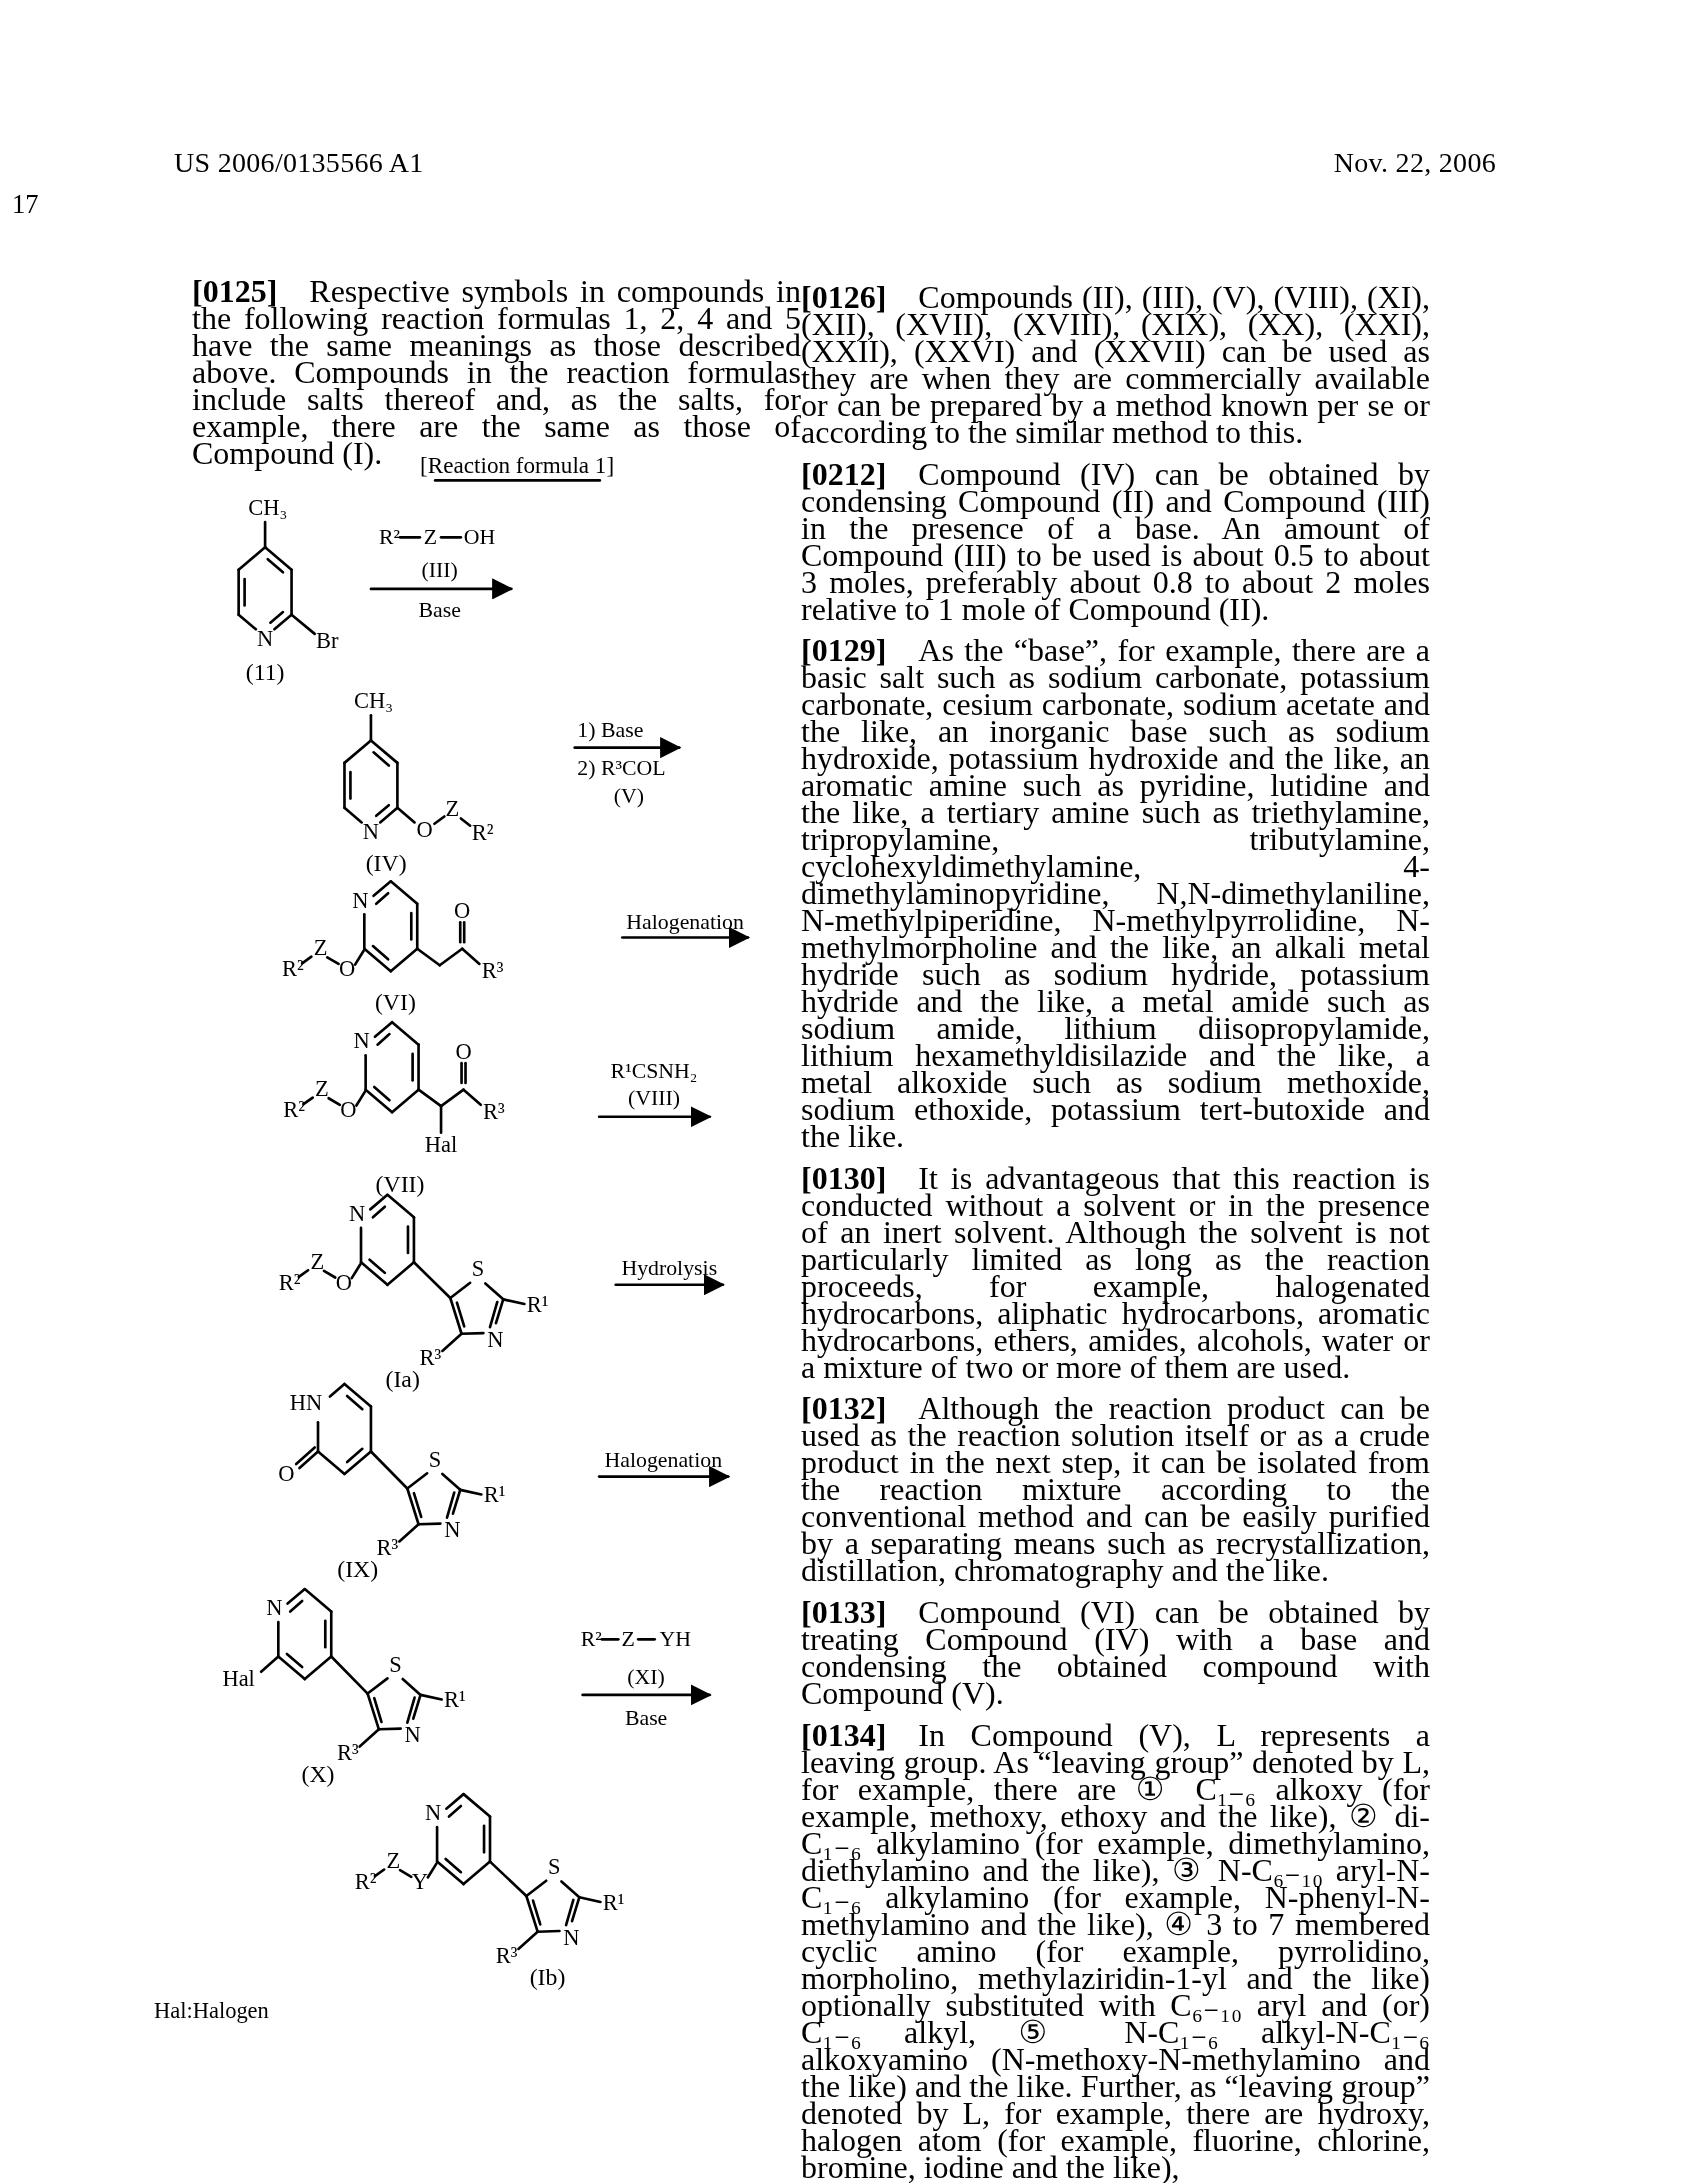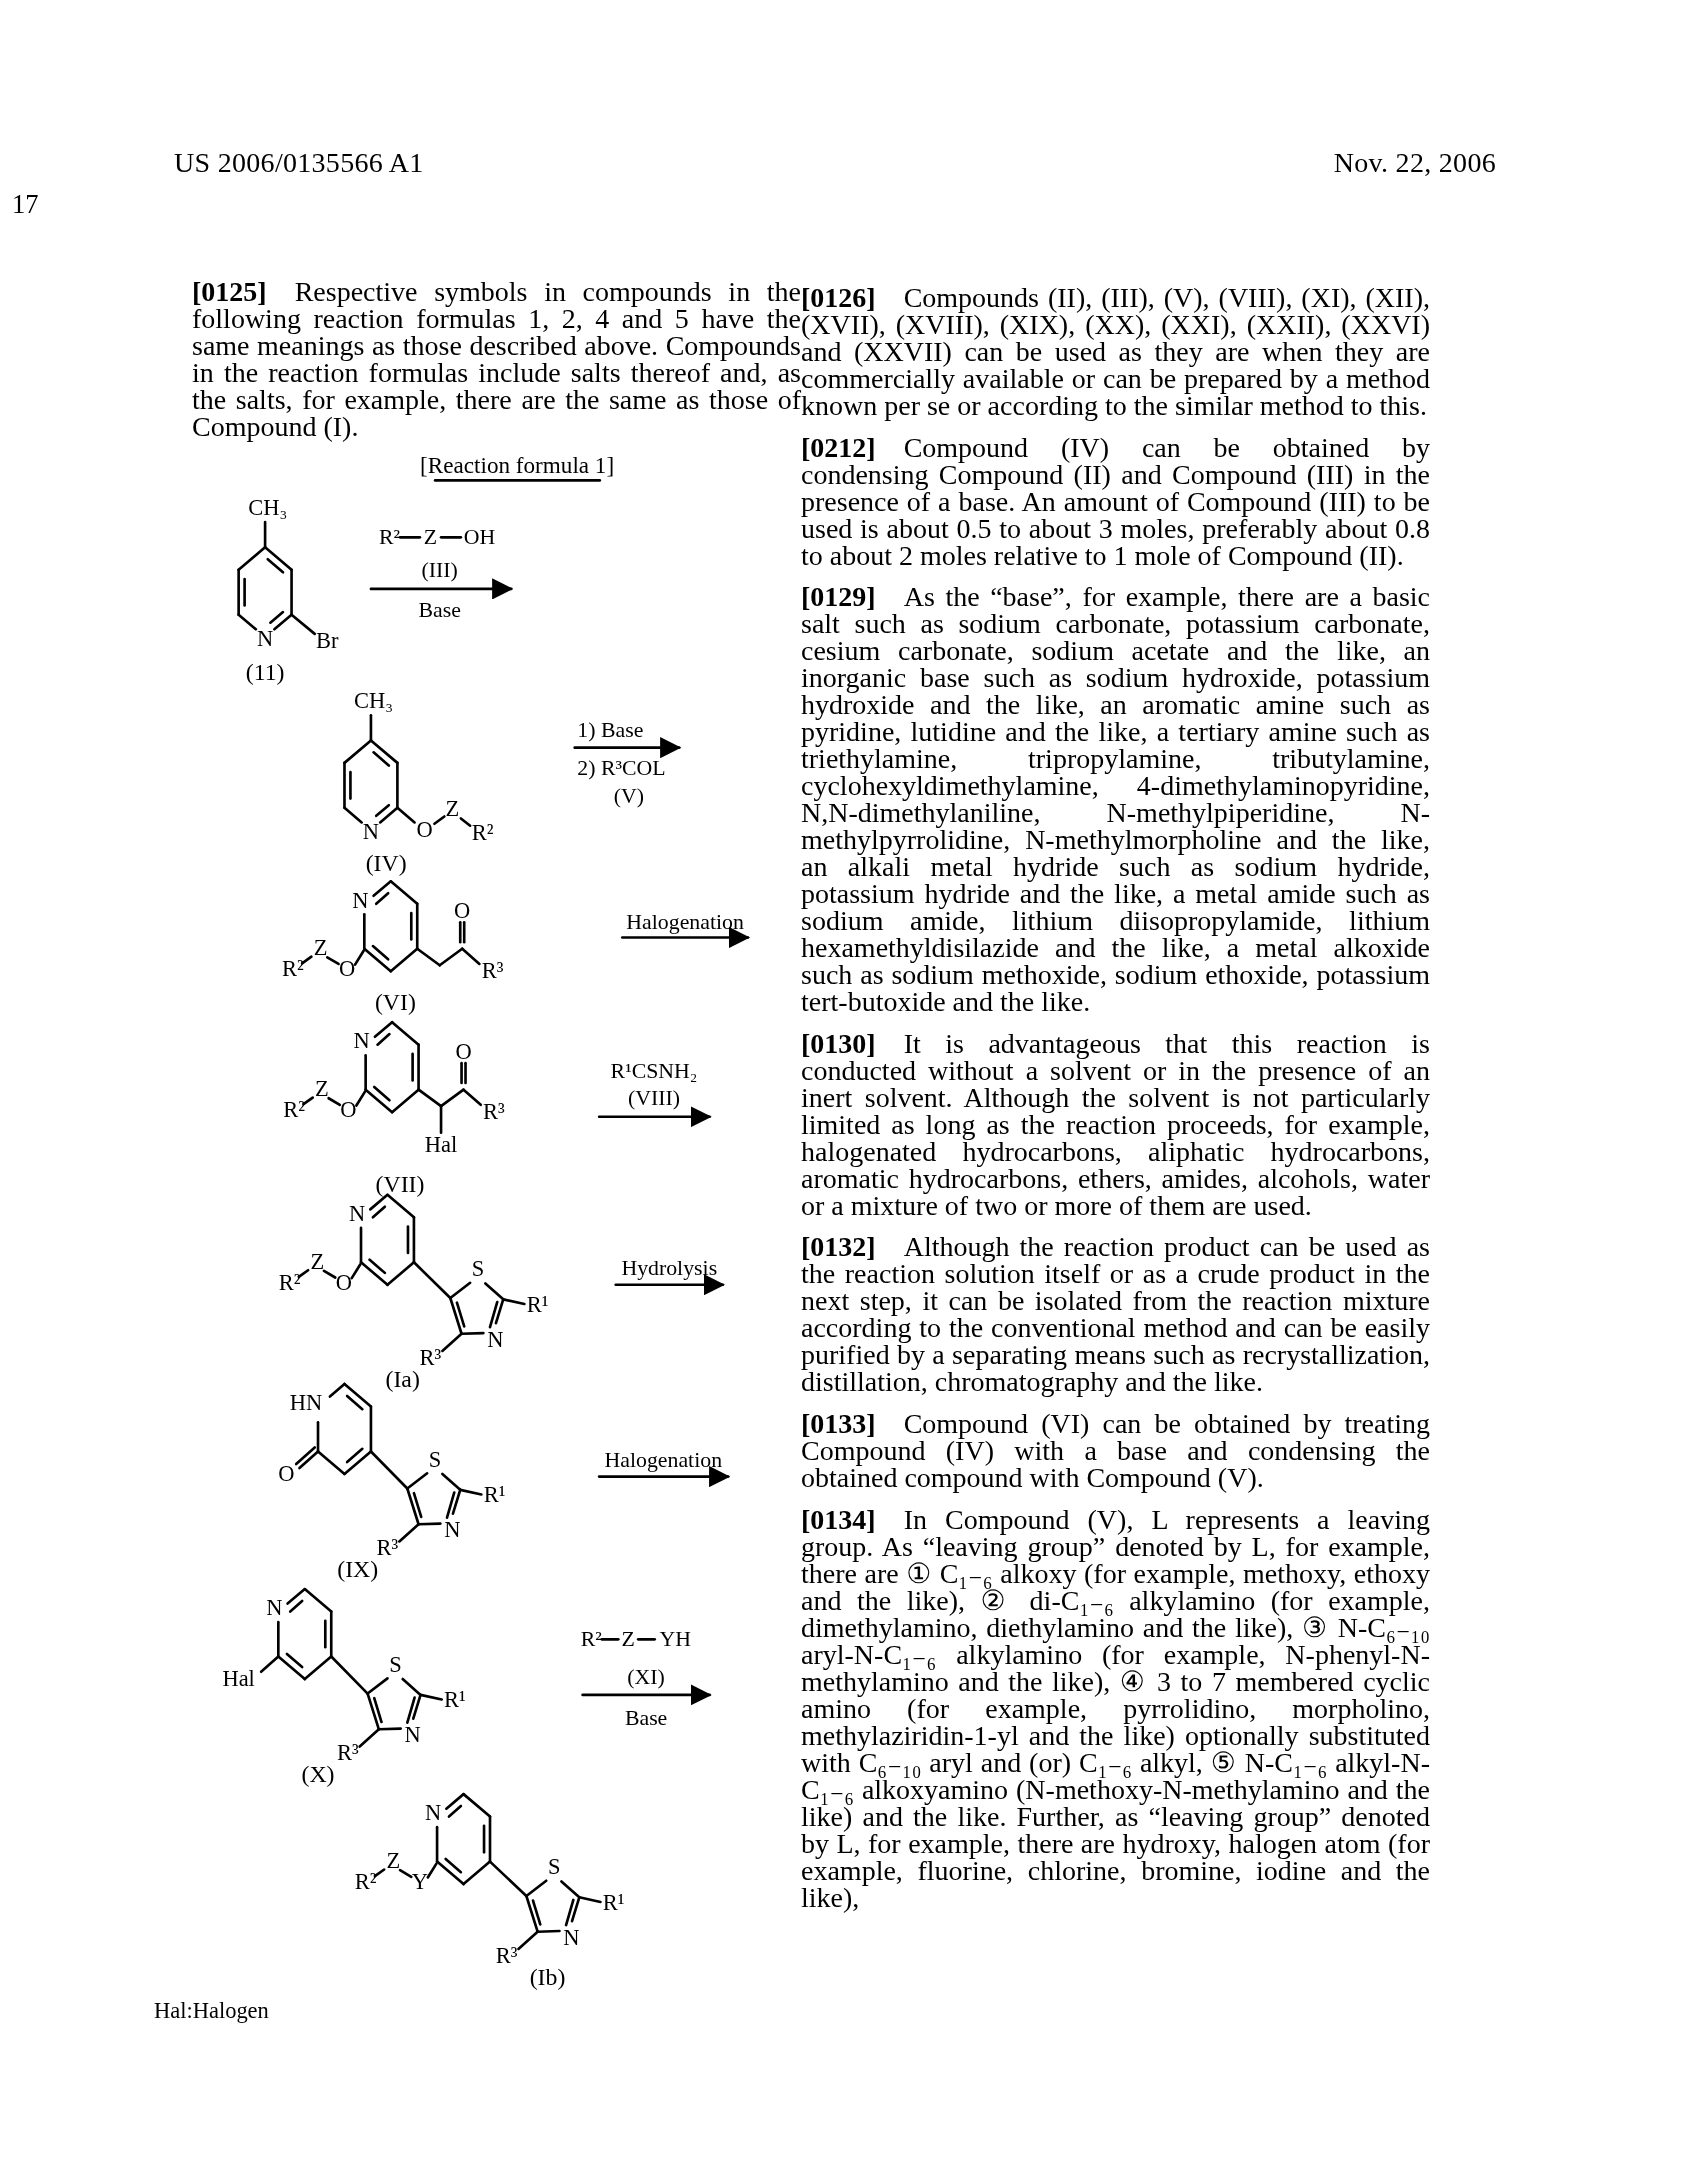--- a/index.html
+++ b/index.html
@@ -5,21 +5,21 @@
   html,body{margin:0;padding:0;background:#ffffff;}
   body{
     width:1694px;height:2183px;position:relative;
     font-family:"Liberation Serif","DejaVu Serif",serif;
     color:#000;
   }
   .hdr{position:absolute;top:147px;font-size:28px;letter-spacing:0.3px;}
   #hdr-left{left:174px;}
   #hdr-right{right:198px;}
   #page-num{position:absolute;top:189px;left:12px;width:100%;text-align:left;font-size:26.5px;}
-  .col{position:absolute;font-size:28px;line-height:27px;text-align:justify;}
+  .col{position:absolute;font-size:32px;line-height:27px;text-align:justify;}
   #left-col{left:192px;top:278px;width:609px;}
   #right-col{left:801px;top:284px;width:629px;}
   .para{margin:0 0 14.6px 0;}
   .ptag{font-weight:bold;}
   .ptag::after{content:"\2002\2002";}
   
   #scheme{position:absolute;left:146px;top:450px;width:688px;height:1614px;}
   .bond{stroke:#000;stroke-width:4;stroke-linecap:round;fill:none;}
   .atm{font-family:"Liberation Serif","DejaVu Serif",serif;font-size:34px;text-anchor:middle;dominant-baseline:middle;}
   .slb{font-family:"Liberation Serif","DejaVu Serif",serif;font-size:36px;text-anchor:middle;dominant-baseline:middle;}

